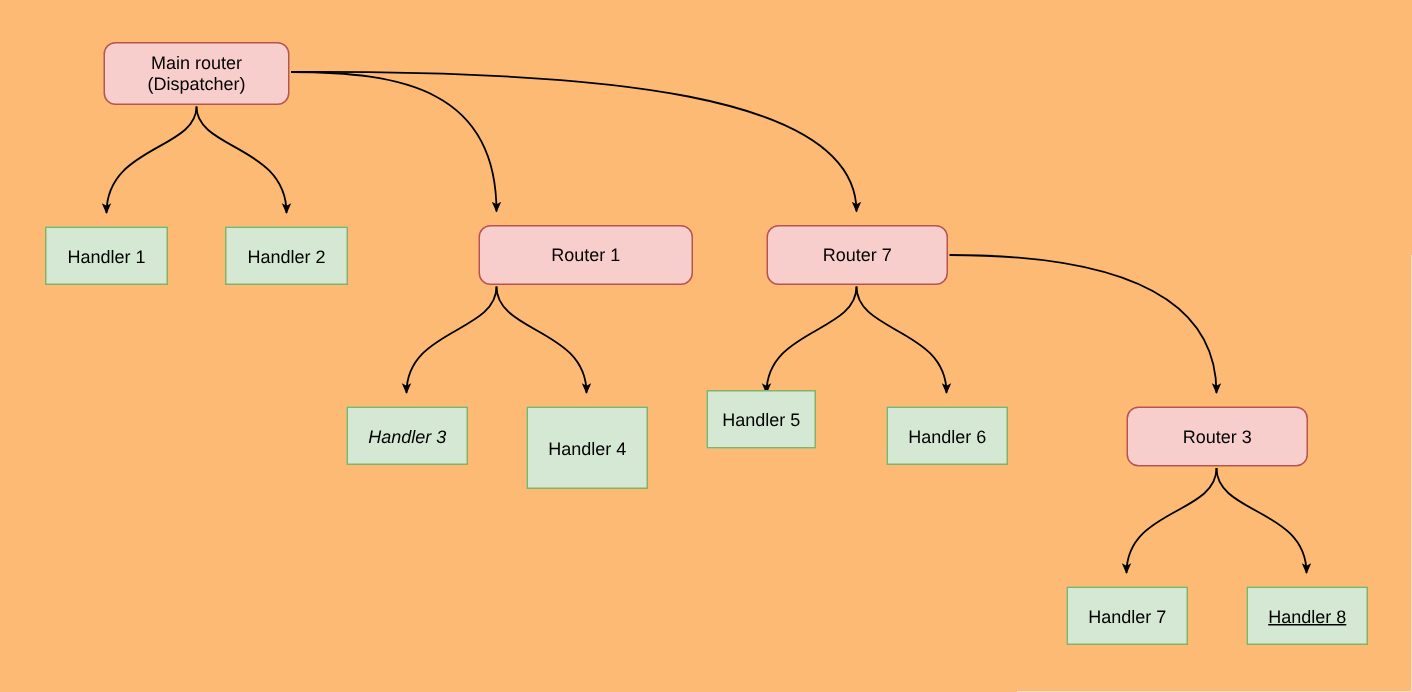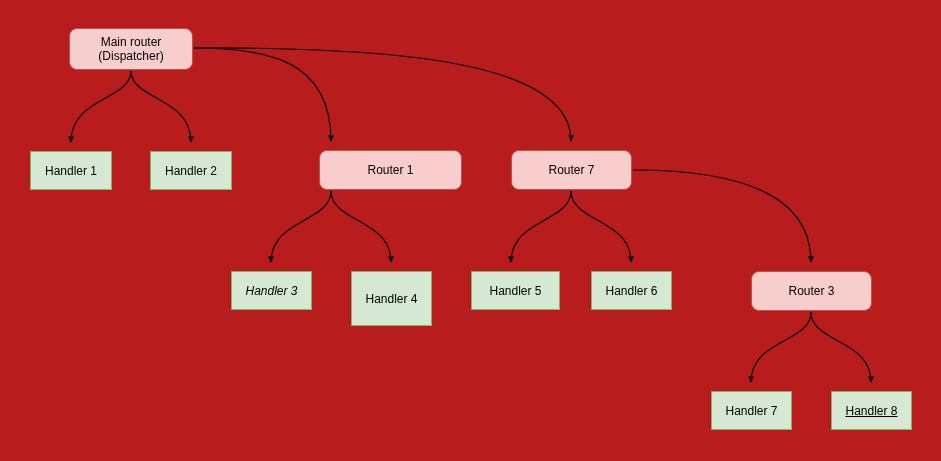--- a/index.html
+++ b/index.html
@@ -7,21 +7,21 @@
     padding: 0;
     background: #ffffff;
   }
   body {
     font-family: "Liberation Sans", sans-serif;
   }
   #diagram-canvas {
     position: relative;
     width: 941px;
     height: 461px;
-    background: #b91c1c;
+    background: #fdba74;
     overflow: hidden;
   }
   #edge-layer {
     position: absolute;
     left: 0;
     top: 0;
     width: 941px;
     height: 461px;
     pointer-events: none;
   }
@@ -111,21 +111,21 @@
   </div>
 
   <div class="node node-handler" style="left:231px; top:271px; width:81px; height:39px;font-style:italic;">
     <span class="node-label">Handler 3</span>
   </div>
 
   <div class="node node-handler" style="left:351px; top:271px; width:81px; height:55px;">
     <span class="node-label">Handler 4</span>
   </div>
 
-  <div class="node node-handler" style="left:471px; top:271px; width:89px; height:39px;">
+  <div class="node node-handler" style="left:471px; top:260px; width:73px; height:39px;">
     <span class="node-label">Handler 5</span>
   </div>
 
   <div class="node node-handler" style="left:591px; top:271px; width:81px; height:39px;">
     <span class="node-label">Handler 6</span>
   </div>
 
   <div class="node node-router" style="left:751px; top:271px; width:121px; height:40px;">
     <span class="node-label">Router 3</span>
   </div>

